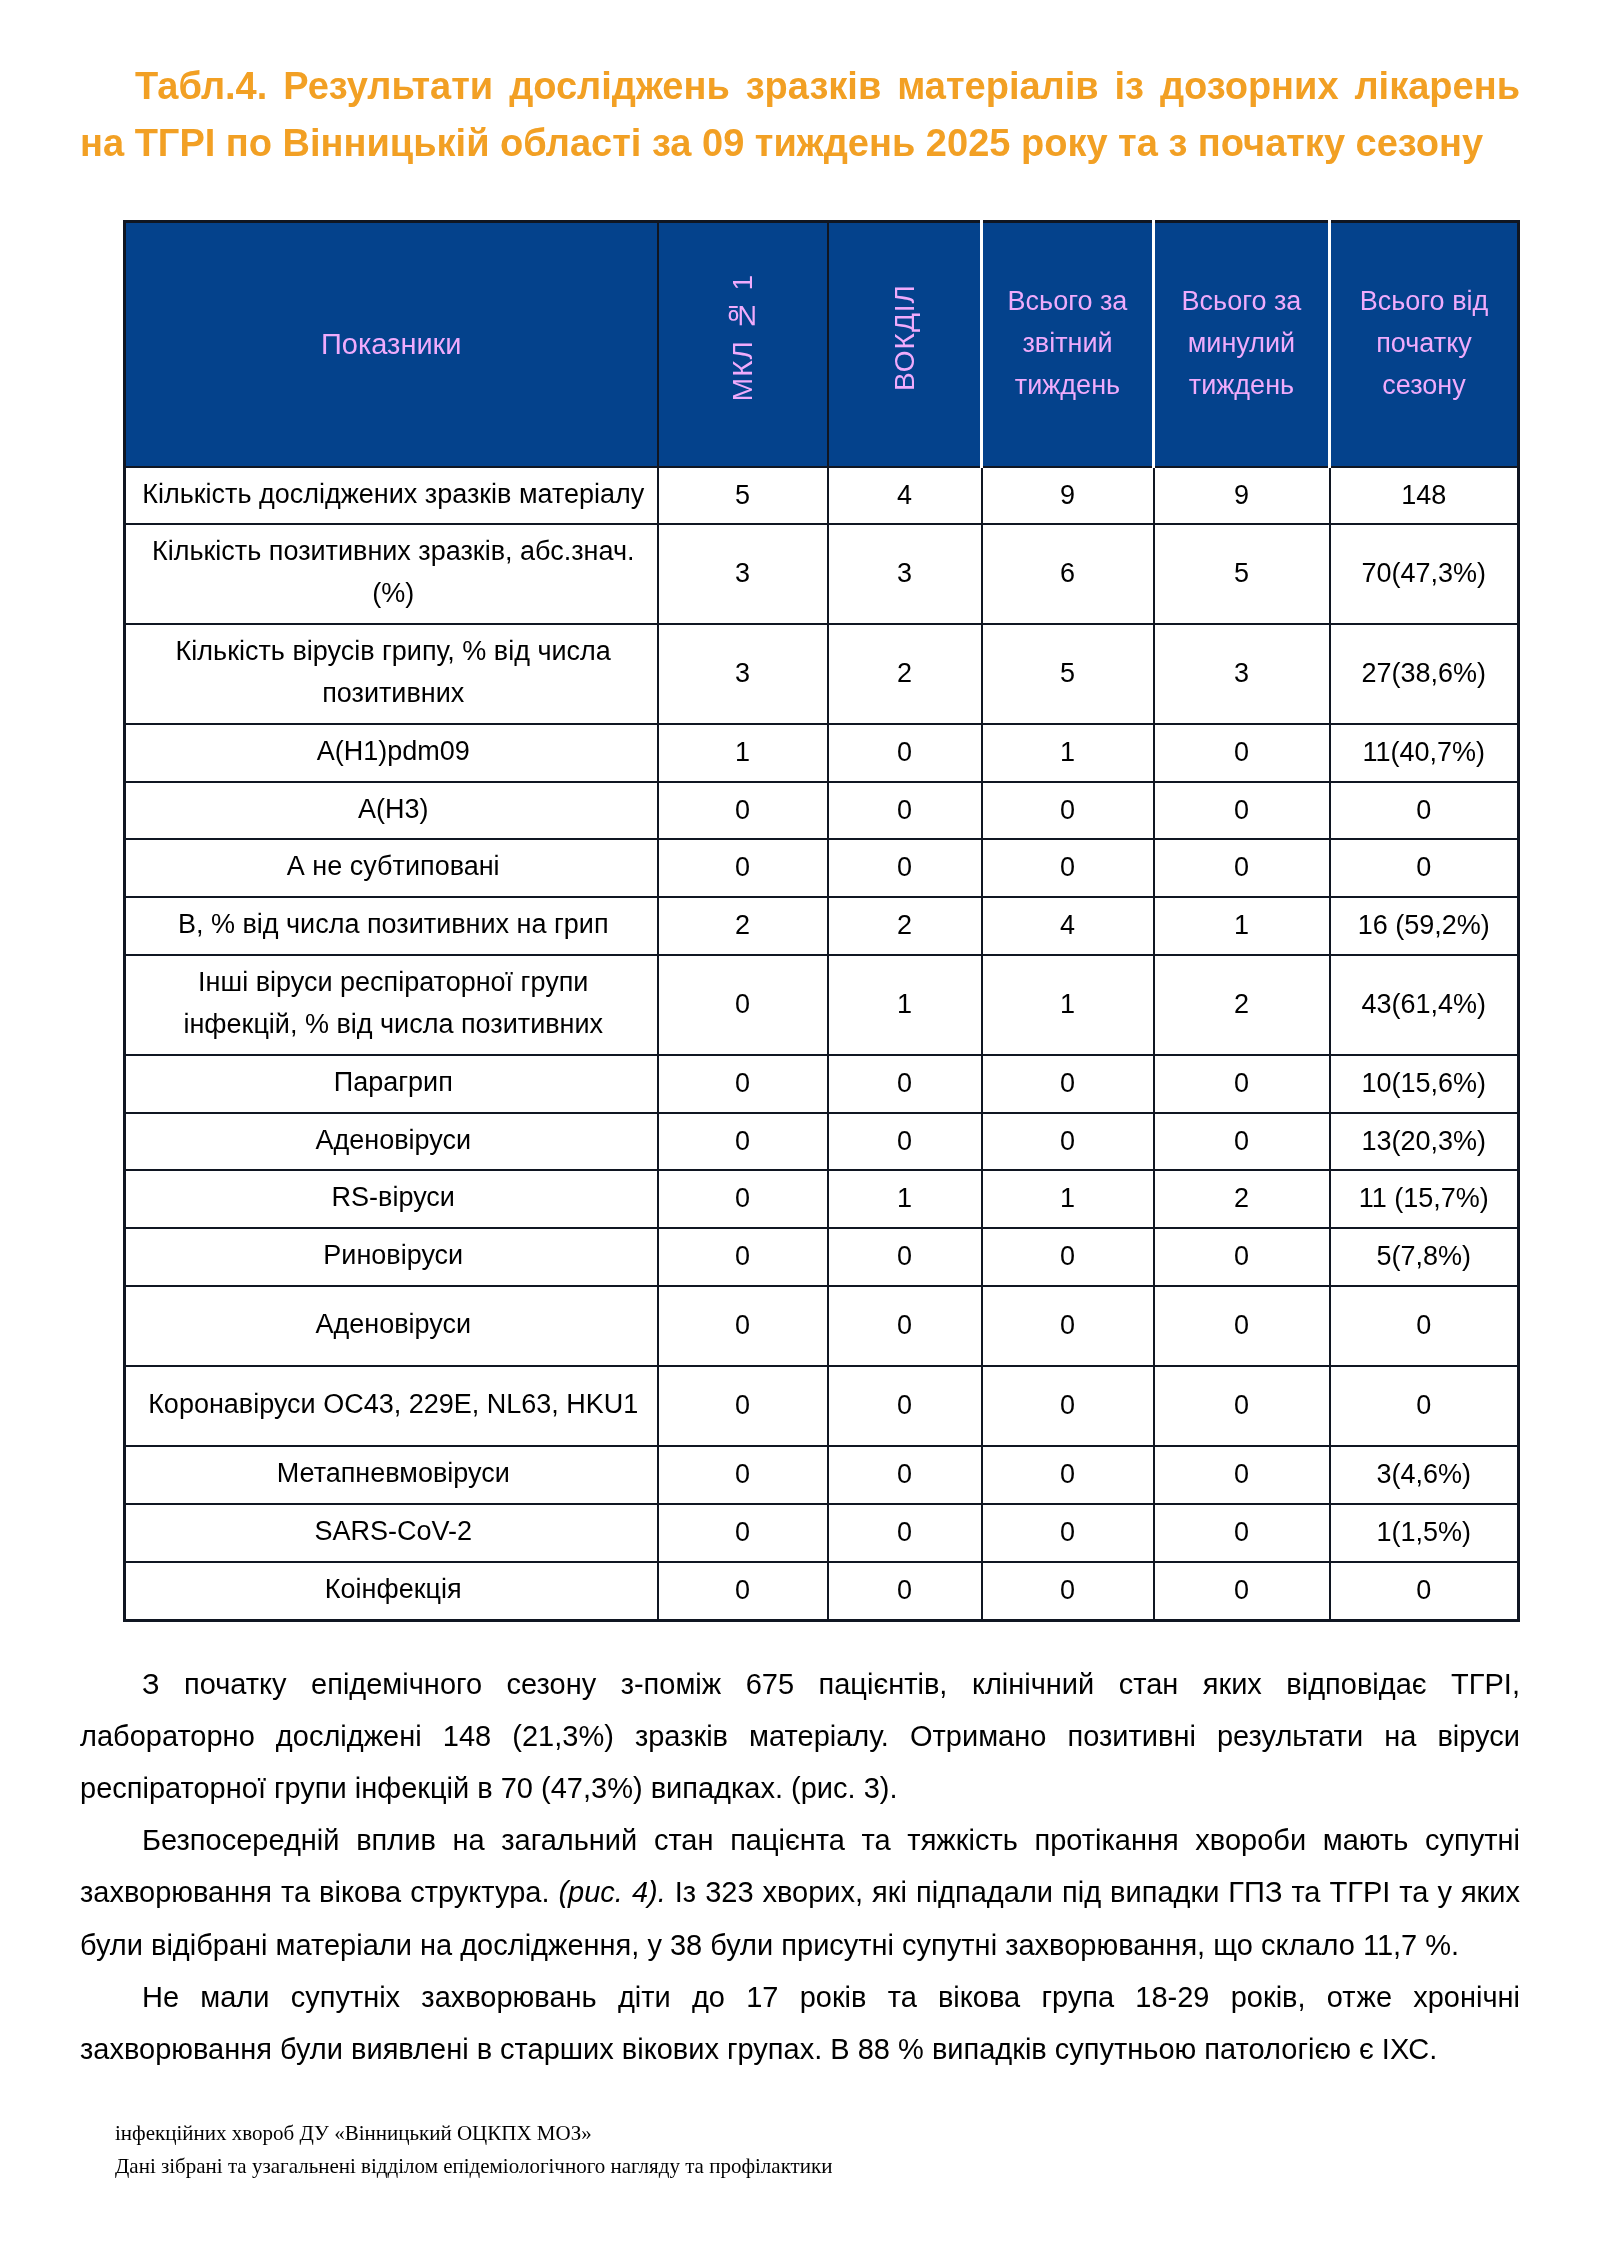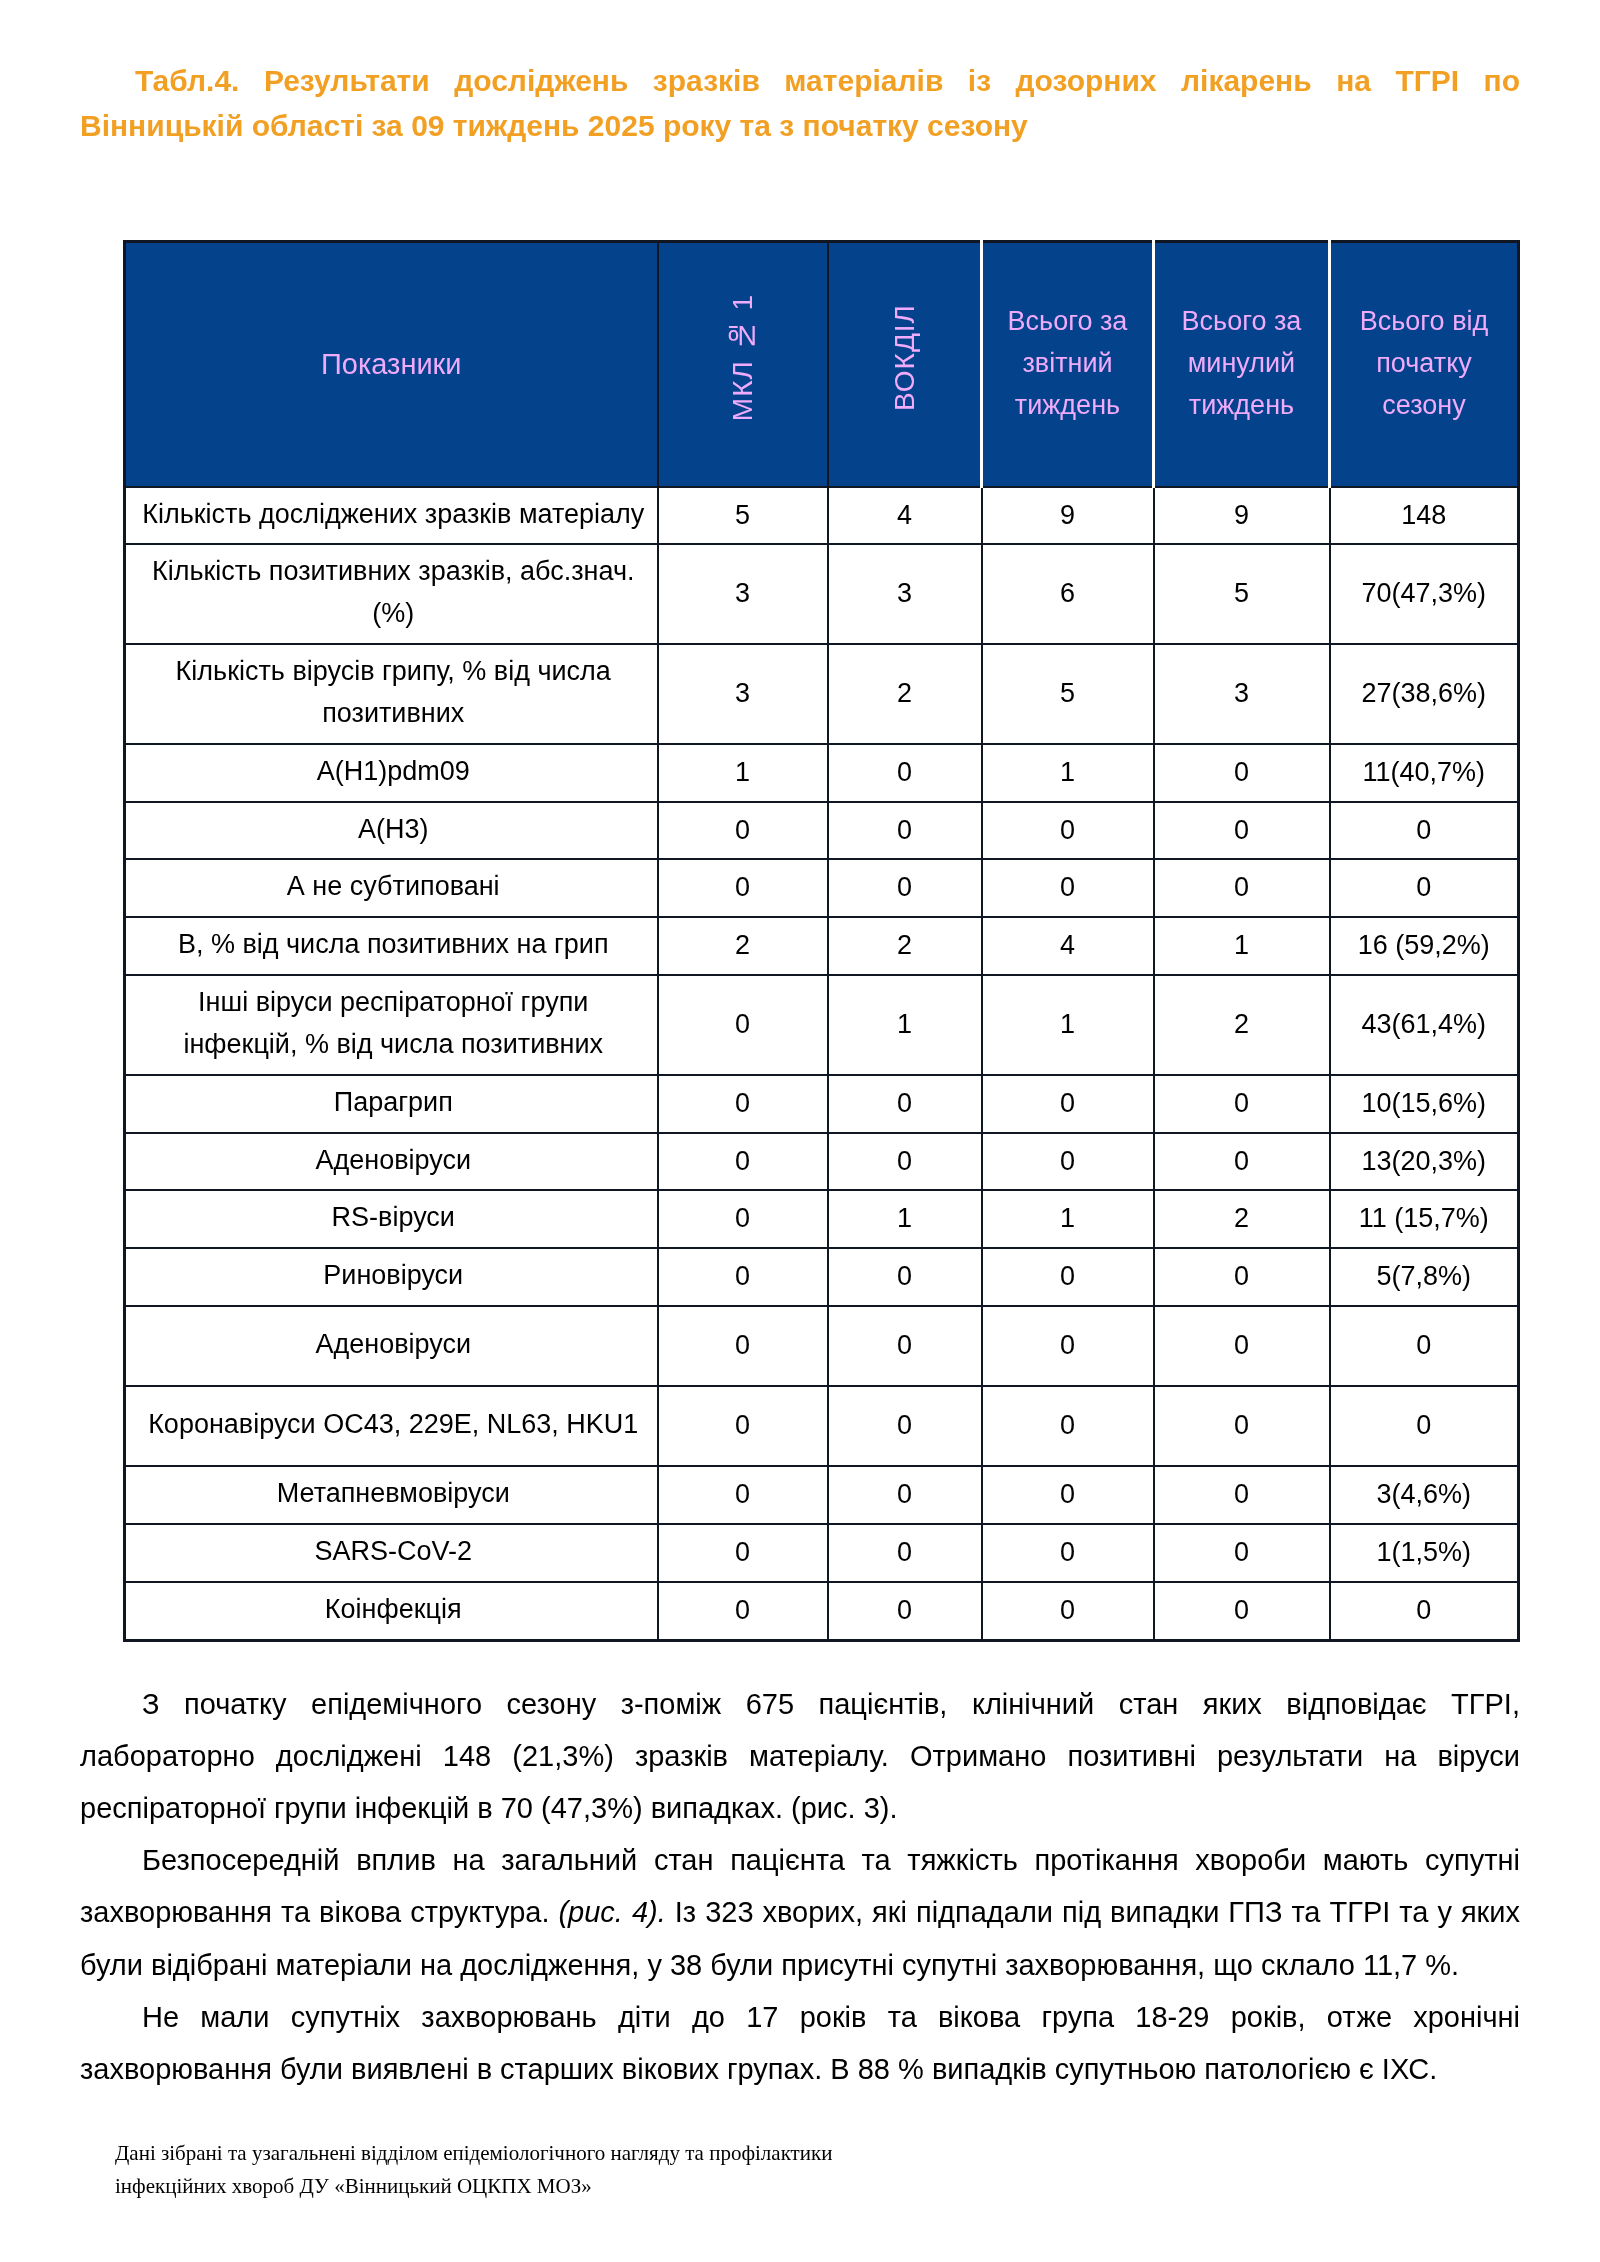--- a/index.html
+++ b/index.html
@@ -14,26 +14,26 @@
     font-family:"Liberation Sans","DejaVu Sans",sans-serif;
     color:#000;
   }
   .page{
     width:1600px;
     min-height:2262px;
     padding:58px 80px 40px 80px;
   }
   .doc-title{
     color:var(--title);
-    font-size:30px;
+    font-size:38px;
     font-weight:700;
     line-height:1.5;
     text-align:justify;
     text-indent:55px;
-    margin-bottom:92px;
+    margin-bottom:48px;
   }
   table.results{
     margin-left:43px;
     width:1394px;
     border-collapse:collapse;
     table-layout:fixed;
     font-size:27px;
     border:3px solid var(--border);
   }
   table.results th, table.results td{
@@ -256,17 +256,17 @@
       </tbody>
   </table>
 
   <div class="body-text">
     <p class="para"><span>З початку епідемічного сезону з-поміж 675 пацієнтів, клінічний стан яких відповідає ТГРІ, лабораторно досліджені 148 (21,3%) зразків матеріалу. Отримано позитивні результати на віруси респіраторної групи інфекцій в 70 (47,3%) випадках. (рис. 3).</span></p>
     <p class="para"><span>Безпосередній вплив на загальний стан пацієнта та тяжкість протікання хвороби мають супутні захворювання та вікова структура. </span><span class="it">(рис. 4).</span><span> Із 323 хворих, які підпадали під випадки ГПЗ та ТГРІ та у яких були відібрані матеріали на дослідження, у 38 були присутні супутні захворювання, що склало 11,7 %.</span></p>
     <p class="para"><span>Не мали супутніх захворювань діти до 17 років та вікова група 18-29 років, отже хронічні захворювання були виявлені в старших вікових групах. В 88 % випадків супутньою патологією є ІХС.</span></p>
   </div>
 
   <div class="footer">
+    <div>інфекційних хвороб ДУ «Вінницький ОЦКПХ МОЗ»</div>
     <div>Дані зібрані та узагальнені відділом епідеміологічного нагляду та профілактики</div>
-    <div>інфекційних хвороб ДУ «Вінницький ОЦКПХ МОЗ»</div>
   </div>
 
 </div>
 
 </body></html>

